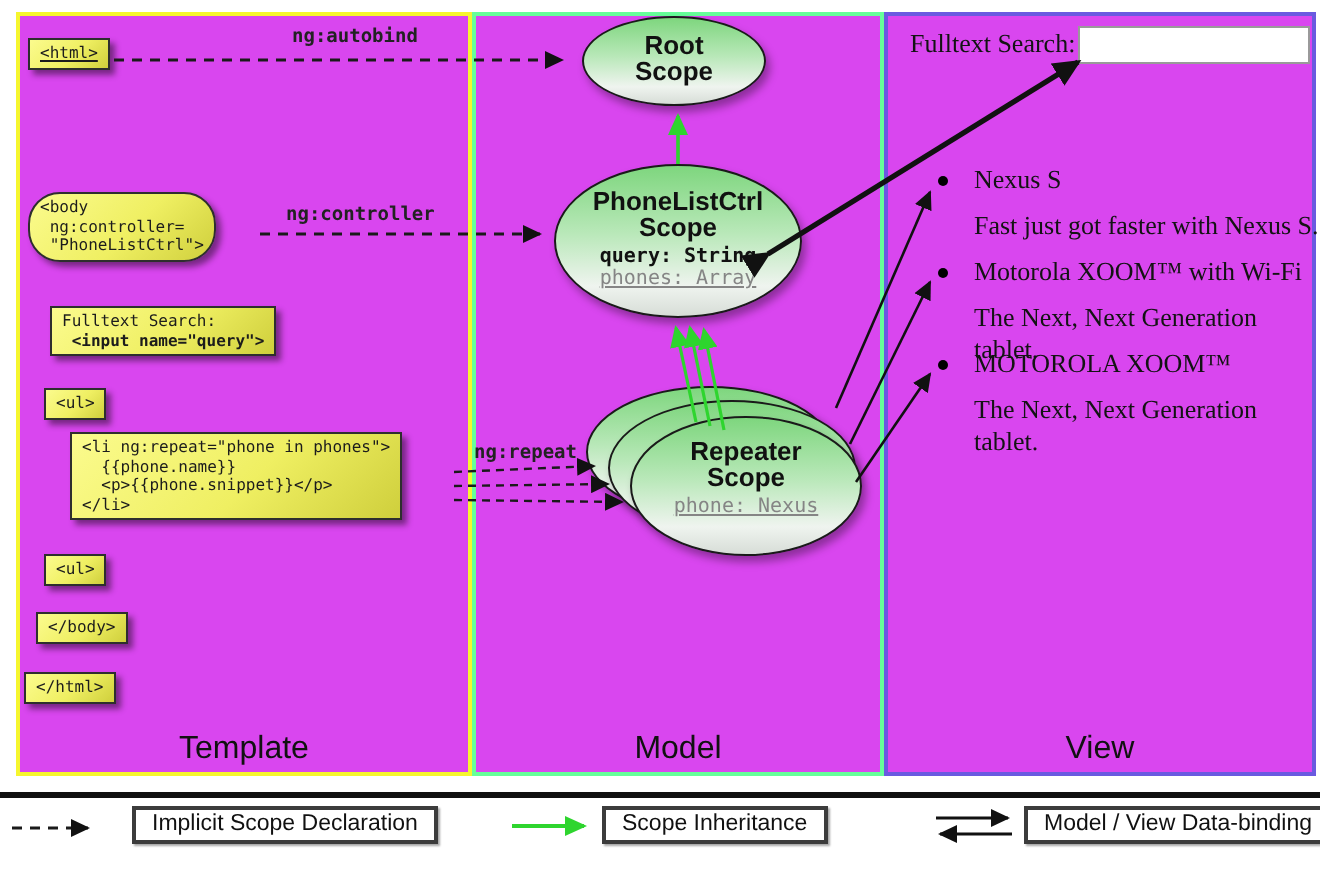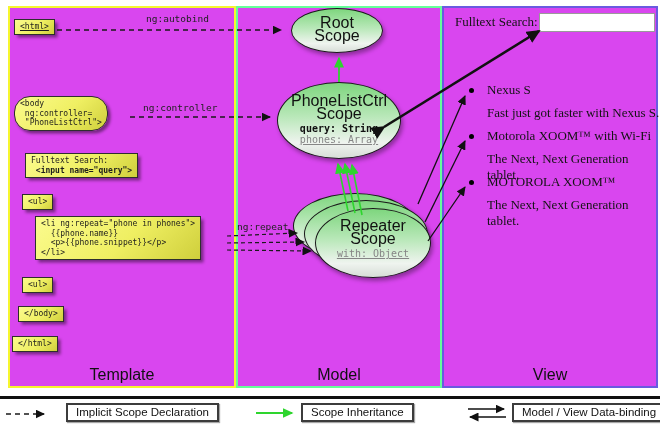--- a/index.html
+++ b/index.html
@@ -6,25 +6,25 @@
   #canvas{position:relative;width:660px;height:435px;background:#fff;overflow:hidden;
           font-family:"Liberation Sans",sans-serif;}
   .col{position:absolute;top:6px;height:378px;background:#d946ef;}
   .col-title{position:absolute;top:358px;font-size:16px;color:#111;text-align:center;width:100%;}
   .codebox{position:absolute;background:linear-gradient(135deg,#fbfb8e 0%,#efef62 55%,#cfcf3c 100%);
            border:1.6px solid #2e2e2e;box-shadow:2.5px 2.5px 3px rgba(0,0,0,.45);
            padding:2px 5px;font-family:"DejaVu Sans Mono",monospace;font-size:8px;
            line-height:9.5px;color:#1c1c1c;white-space:pre;z-index:2;}
   .codebox .b{font-weight:bold;}
   .arrowlabel{position:absolute;font-family:"DejaVu Sans Mono",monospace;font-size:9.5px;
-              font-weight:normal;color:#222;z-index:2;text-align:center;}
+              font-weight:bold;color:#222;z-index:2;text-align:center;}
   .ellipse{position:absolute;border:1.8px solid #1a1a1a;border-radius:50%;
            background:linear-gradient(180deg,#7ed67e 0%,#b9e8b9 45%,#eff4ef 80%,#d7ddd7 100%);
            box-shadow:2px 3px 4px rgba(0,0,0,.35);text-align:center;z-index:2;}
-  .ellipse .etitle{font-size:16px;color:#111;line-height:13px;}
+  .ellipse .etitle{font-size:13px;color:#111;line-height:13px;font-weight:bold;}
   .ellipse .eprop{font-family:"DejaVu Sans Mono",monospace;font-size:10px;line-height:11px;}
   .eprop.bold{font-weight:bold;color:#111;}
   .eprop.gray{color:#858585;text-decoration:underline;}
   .viewtext{position:absolute;font-family:"Liberation Serif",serif;font-size:13px;color:#131313;z-index:2;}
   .dot{position:absolute;width:5px;height:5px;border-radius:50%;background:#000;z-index:2;}
   .searchbox{position:absolute;left:539px;top:13px;width:110px;height:15px;border:1.5px solid #9a9a9a;
              background:#fff;font-family:"Liberation Serif",serif;font-size:12px;z-index:2;}
   #sep{position:absolute;left:0;top:396px;width:660px;height:3px;background:#101010;}
   .legendbox{position:absolute;top:403px;background:#fff;border:2px solid #3c3c3c;
              box-shadow:1px 1px 1px rgba(0,0,0,.35);padding:1px 8px 2px 8px;font-size:11.5px;
@@ -73,21 +73,21 @@
   <div class="ellipse" style="left:277px;top:82px;width:124px;height:77px;padding-top:11px;box-sizing:border-box;">
     <div class="etitle"><span>PhoneListCtrl</span><br><span>Scope</span></div>
     <div class="eprop bold" style="margin-top:3px;">query: String</div>
     <div class="eprop gray">phones: Array</div>
   </div>
 
   <div class="ellipse" style="left:293px;top:193px;width:122px;height:64px;"></div>
   <div class="ellipse" style="left:304px;top:200px;width:122px;height:66px;"></div>
   <div class="ellipse" style="left:315px;top:208px;width:116px;height:70px;padding-top:10px;box-sizing:border-box;">
     <div class="etitle"><span>Repeater</span><br><span>Scope</span></div>
-    <div class="eprop gray" style="margin-top:3px;">with: Object</div>
+    <div class="eprop gray" style="margin-top:3px;">phone: Nexus</div>
   </div>
 
   <div class="viewtext" style="left:455px;top:14px;">Fulltext Search:</div>
   <input class="searchbox" type="text" value="" style="">
 
   <div class="dot" style="left:469px;top:88px;"></div>
   <div class="viewtext" style="left:487px;top:82px;">Nexus S</div>
   <div class="viewtext" style="left:487px;top:105px;">Fast just got faster with Nexus S.</div>
 
   <div class="dot" style="left:469px;top:134px;"></div>

